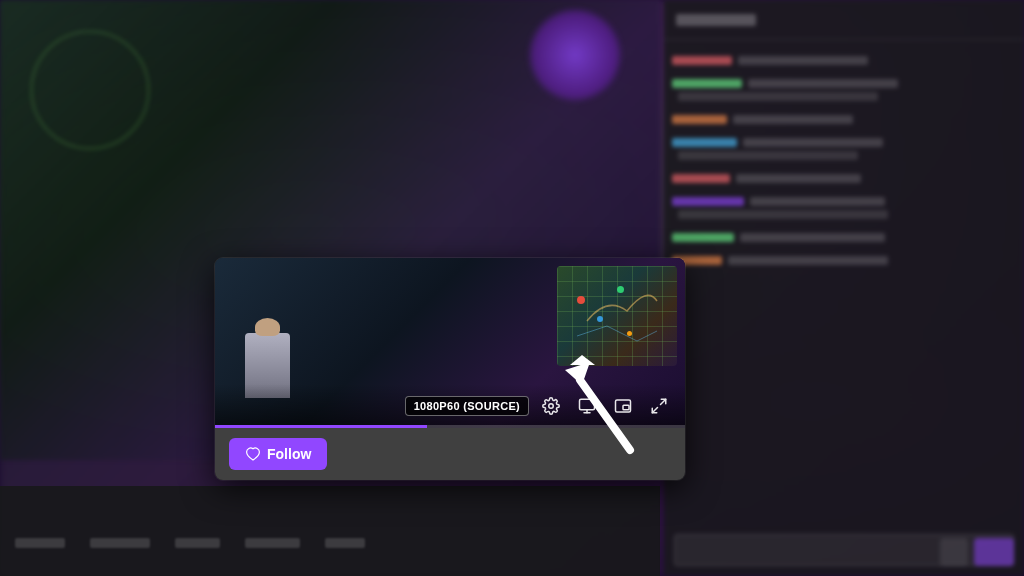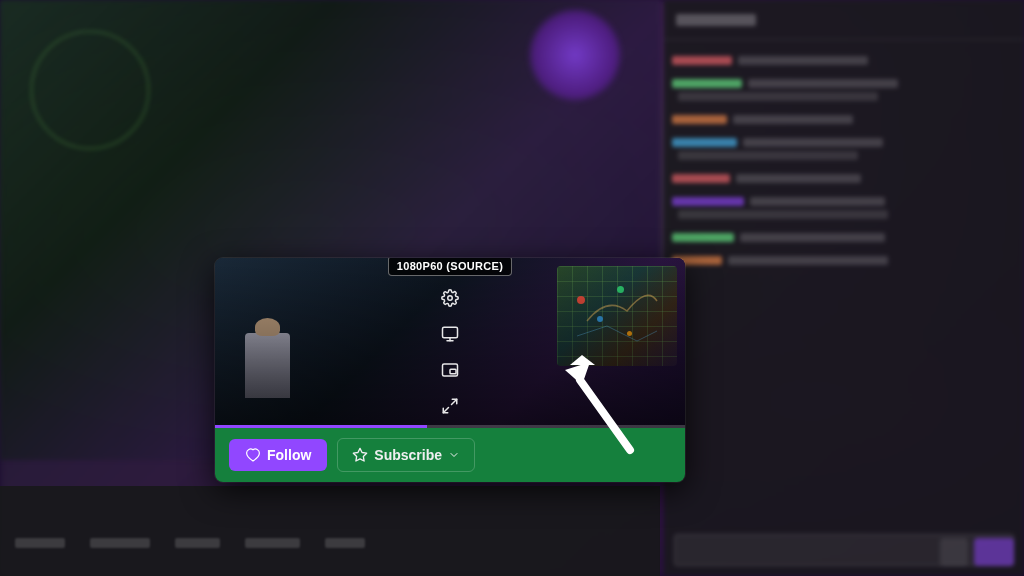--- a/index.html
+++ b/index.html
@@ -74,21 +74,20 @@
       position: absolute;
       bottom: 0;
       left: 0;
       right: 0;
       padding: 8px 12px;
       background: linear-gradient(transparent, rgba(0,0,0,0.6));
       display: flex;
       align-items: center;
       justify-content: flex-end;
       gap: 8px;
-      flex-direction: column;
     }
 
     
     .quality-badge {
       background: rgba(0,0,0,0.75);
       border: 1px solid rgba(255,255,255,0.4);
       color: #fff;
       font-size: 11px;
       font-weight: 600;
       padding: 3px 8px;
@@ -124,22 +123,22 @@
       font-size: 16px;
       opacity: 0.9;
       border-radius: 4px;
     }
 
     
     .popup-actions {
       display: flex;
       align-items: center;
       padding: 10px 14px;
-      gap: 10px;
-      background: #15803d;
+      gap: 4px;
+      background: #404040;
     }
 
     
     .btn-follow {
       display: flex;
       align-items: center;
       gap: 6px;
       background: #9147ff;
       color: #fff;
       border: none;
@@ -392,29 +391,20 @@
   <div class="popup-actions">
 
     <button class="btn-follow">
       <svg class="icon-svg-fill" viewBox="0 0 20 20" style="width:16px;height:16px;">
         <path d="M10 17.5s-8-5.2-8-10a5 5 0 0 1 8-4 5 5 0 0 1 8 4c0 4.8-8 10-8 10z" stroke="white" stroke-width="1.5" fill="none"></path>
       </svg>
       <span>Follow</span>
     </button>
 
 
-    <button class="btn-subscribe">
-      <svg class="icon-svg" viewBox="0 0 24 24" style="width:16px;height:16px;stroke:#efeff1;">
-        <polygon points="12 2 15.09 8.26 22 9.27 17 14.14 18.18 21.02 12 17.77 5.82 21.02 7 14.14 2 9.27 8.91 8.26 12 2"></polygon>
-      </svg>
-      <span>Subscribe</span>
-      <svg class="icon-svg" viewBox="0 0 24 24" style="width:12px;height:12px;stroke:#efeff1;">
-        <polyline points="6 9 12 15 18 9"></polyline>
-      </svg>
-    </button>
   </div>
 </div>
 
 <div class="arrow-container">
   <svg class="arrow-svg" viewBox="0 0 90 110" xmlns="http://www.w3.org/2000/svg">
 
     <defs>
       <marker id="arrowhead" markerWidth="10" markerHeight="7" refX="0" refY="3.5" orient="auto">
         <polygon points="0 0, 10 3.5, 0 7" fill="white"></polygon>
       </marker>

